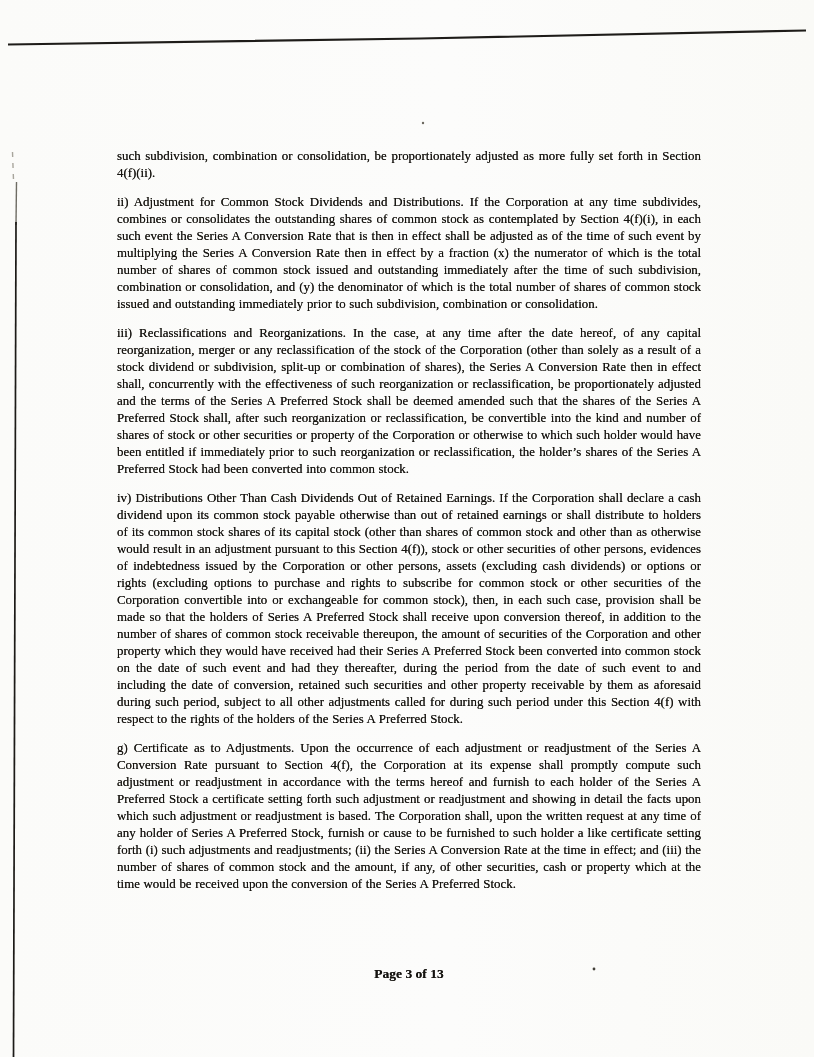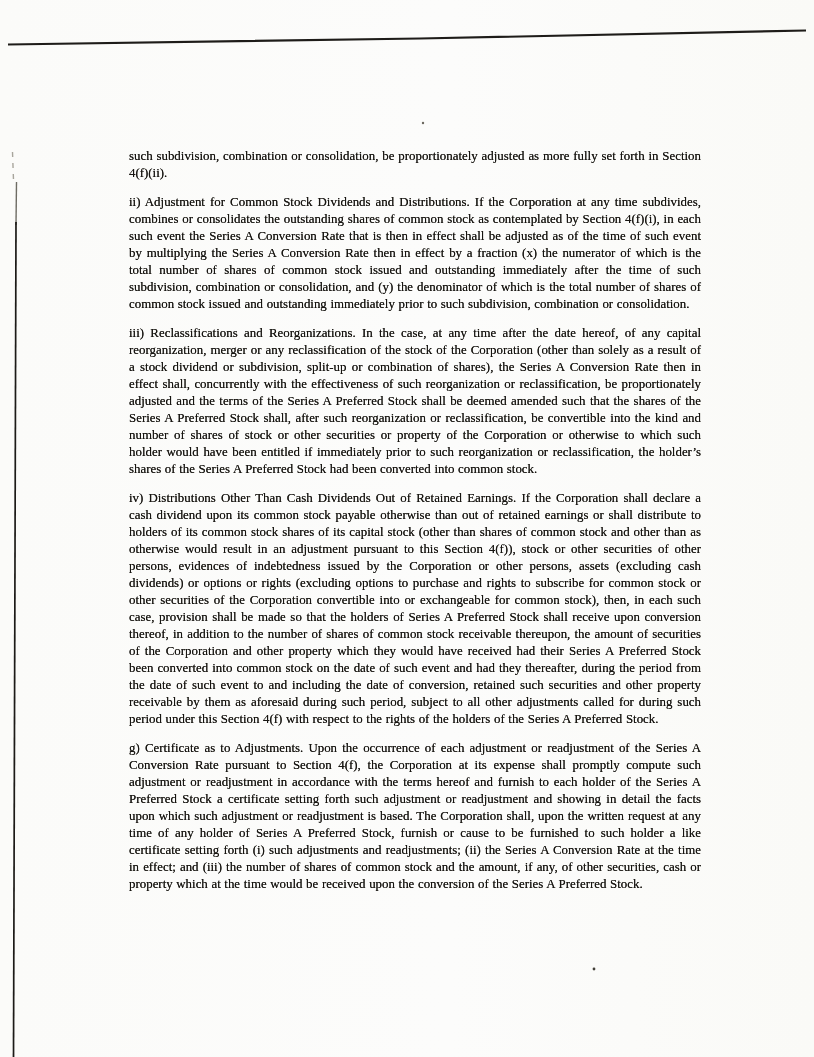--- a/index.html
+++ b/index.html
@@ -24,21 +24,21 @@
     top: 148px;
     width: 584px;
     color: #171511;
     font-size: 12.9px;
     line-height: 17px;
     text-align: justify;
     text-shadow: 0 0 0.55px rgba(25, 22, 18, 0.85);
     word-spacing: 0.4px;
   }
   .para {
-    margin: 0 0 12px 12px;
+    margin: 0 0 12px 0;
   }
   .u {
     text-underline-offset: 2px;
   }
   .footer {
     position: absolute;
     left: 117px;
     top: 966px;
     width: 584px;
     text-align: center;
@@ -68,13 +68,14 @@
   </svg>
 
   <div class="doc-body">
       <p class="para"><span>such subdivision, combination or consolidation, be proportionately adjusted as more fully set forth in Section 4(f)(ii).</span></p>
       <p class="para"><span>ii) </span><span class="u">Adjustment for Common Stock Dividends and Distributions</span><span>. If the Corporation at any time subdivides, combines or consolidates the outstanding shares of common stock as contemplated by Section 4(f)(i), in each such event the Series A Conversion Rate that is then in effect shall be adjusted as of the time of such event by multiplying the Series A Conversion Rate then in effect by a fraction (x) the numerator of which is the total number of shares of common stock issued and outstanding immediately after the time of such subdivision, combination or consolidation, and (y) the denominator of which is the total number of shares of common stock issued and outstanding immediately prior to such subdivision, combination or consolidation.</span></p>
       <p class="para"><span>iii) </span><span class="u">Reclassifications and Reorganizations.</span><span> In the case, at any time after the date hereof, of any capital reorganization, merger or any reclassification of the stock of the Corporation (other than solely as a result of a stock dividend or subdivision, split-up or combination of shares), the Series A Conversion Rate then in effect shall, concurrently with the effectiveness of such reorganization or reclassification, be proportionately adjusted and the terms of the Series A Preferred Stock shall be deemed amended such that the shares of the Series A Preferred Stock shall, after such reorganization or reclassification, be convertible into the kind and number of shares of stock or other securities or property of the Corporation or otherwise to which such holder would have been entitled if immediately prior to such reorganization or reclassification, the holder’s shares of the Series A Preferred Stock had been converted into common stock.</span></p>
       <p class="para"><span>iv) </span><span class="u">Distributions Other Than Cash Dividends Out of Retained Earnings</span><span>. If the Corporation shall declare a cash dividend upon its common stock payable otherwise than out of retained earnings or shall distribute to holders of its common stock shares of its capital stock (other than shares of common stock and other than as otherwise would result in an adjustment pursuant to this Section 4(f)), stock or other securities of other persons, evidences of indebtedness issued by the Corporation or other persons, assets (excluding cash dividends) or options or rights (excluding options to purchase and rights to subscribe for common stock or other securities of the Corporation convertible into or exchangeable for common stock), then, in each such case, provision shall be made so that the holders of Series A Preferred Stock shall receive upon conversion thereof, in addition to the number of shares of common stock receivable thereupon, the amount of securities of the Corporation and other property which they would have received had their Series A Preferred Stock been converted into common stock on the date of such event and had they thereafter, during the period from the date of such event to and including the date of conversion, retained such securities and other property receivable by them as aforesaid during such period, subject to all other adjustments called for during such period under this Section 4(f) with respect to the rights of the holders of the Series A Preferred Stock.</span></p>
       <p class="para"><span>g) </span><span class="u">Certificate as to Adjustments</span><span>. Upon the occurrence of each adjustment or readjustment of the Series A Conversion Rate pursuant to Section 4(f), the Corporation at its expense shall promptly compute such adjustment or readjustment in accordance with the terms hereof and furnish to each holder of the Series A Preferred Stock a certificate setting forth such adjustment or readjustment and showing in detail the facts upon which such adjustment or readjustment is based. The Corporation shall, upon the written request at any time of any holder of Series A Preferred Stock, furnish or cause to be furnished to such holder a like certificate setting forth (i) such adjustments and readjustments; (ii) the Series A Conversion Rate at the time in effect; and (iii) the number of shares of common stock and the amount, if any, of other securities, cash or property which at the time would be received upon the conversion of the Series A Preferred Stock.</span></p>
     </div>
 
+  <div class="footer">Page 3 of 13</div>
 </div>
 
 </body></html>

